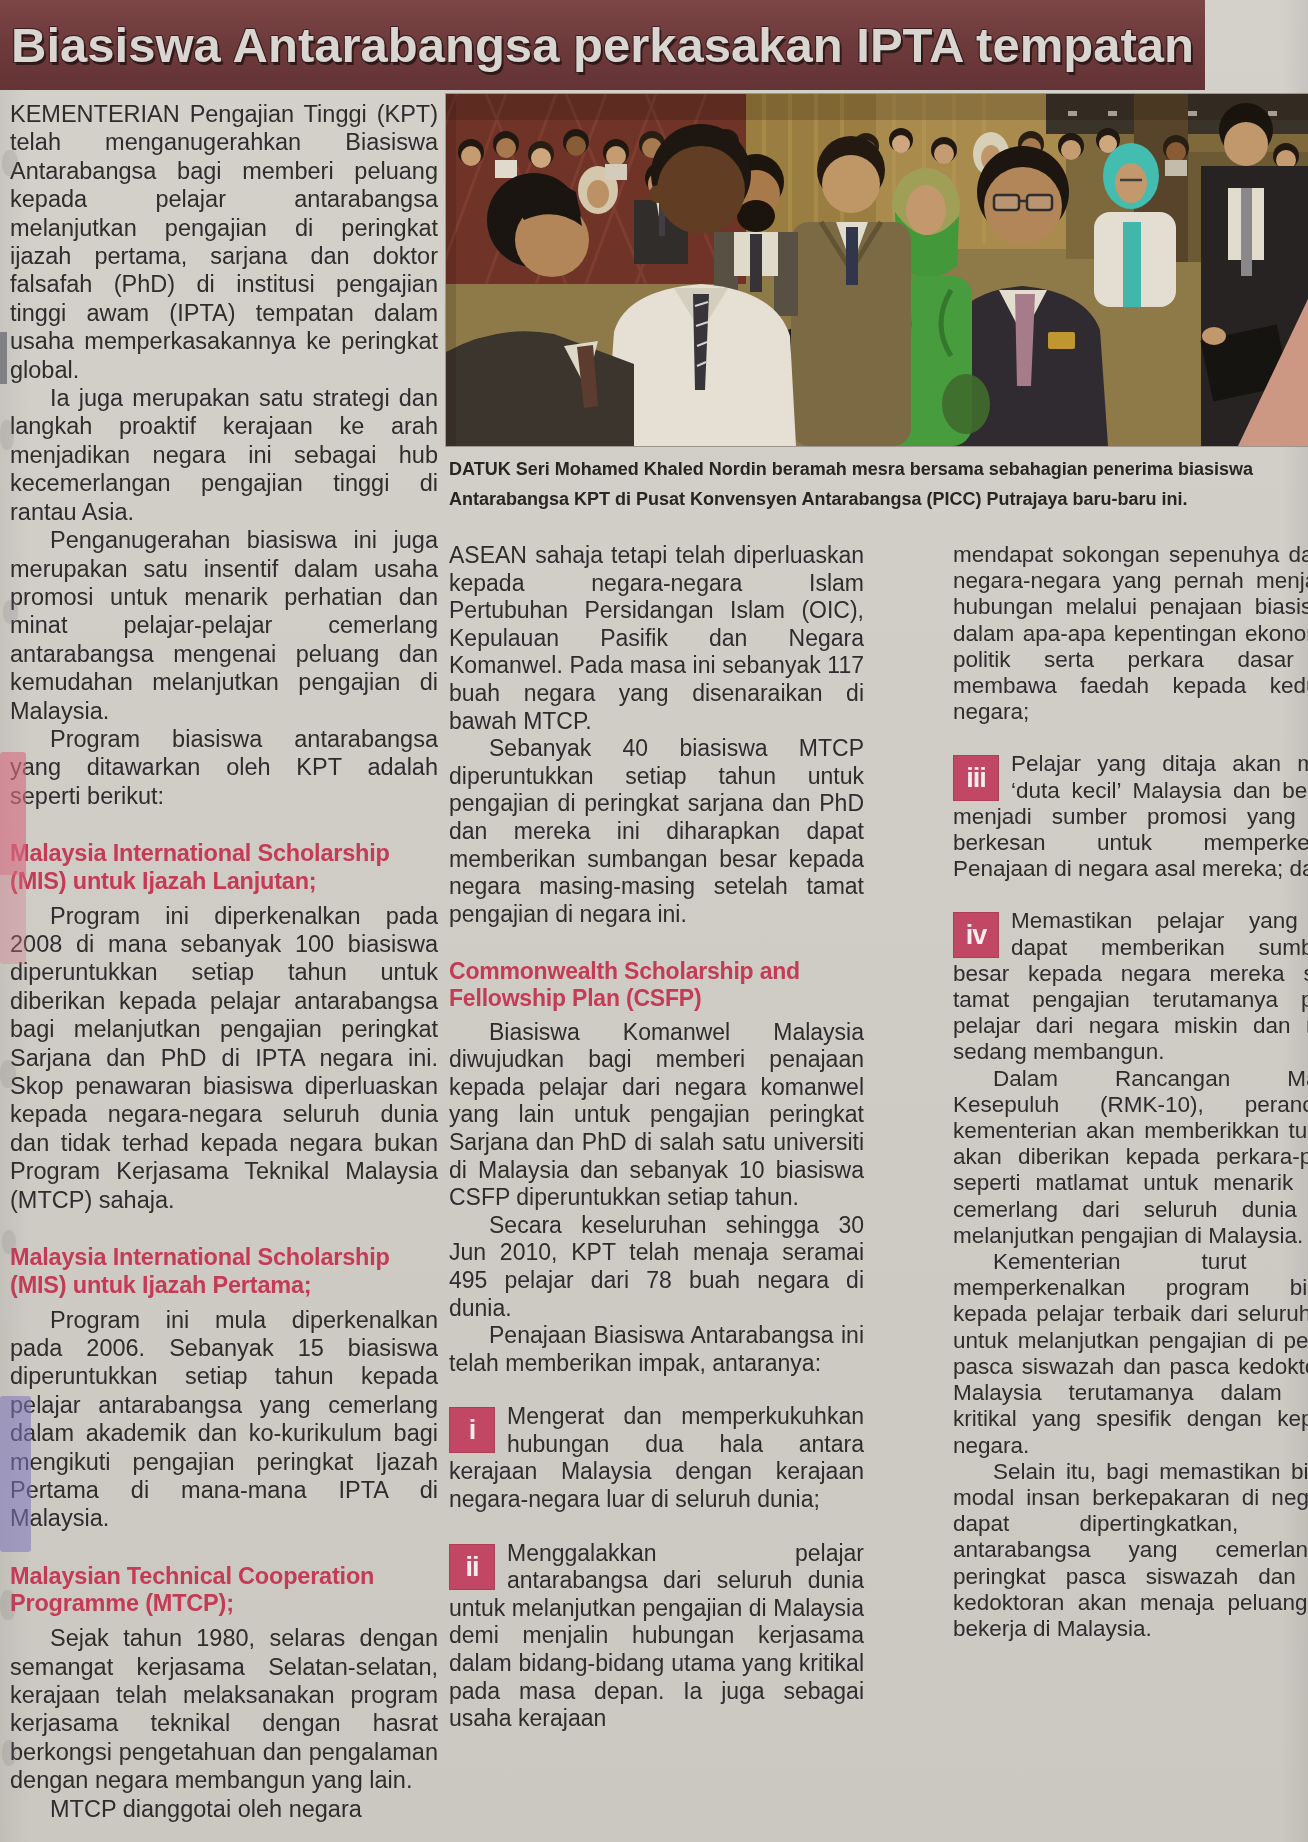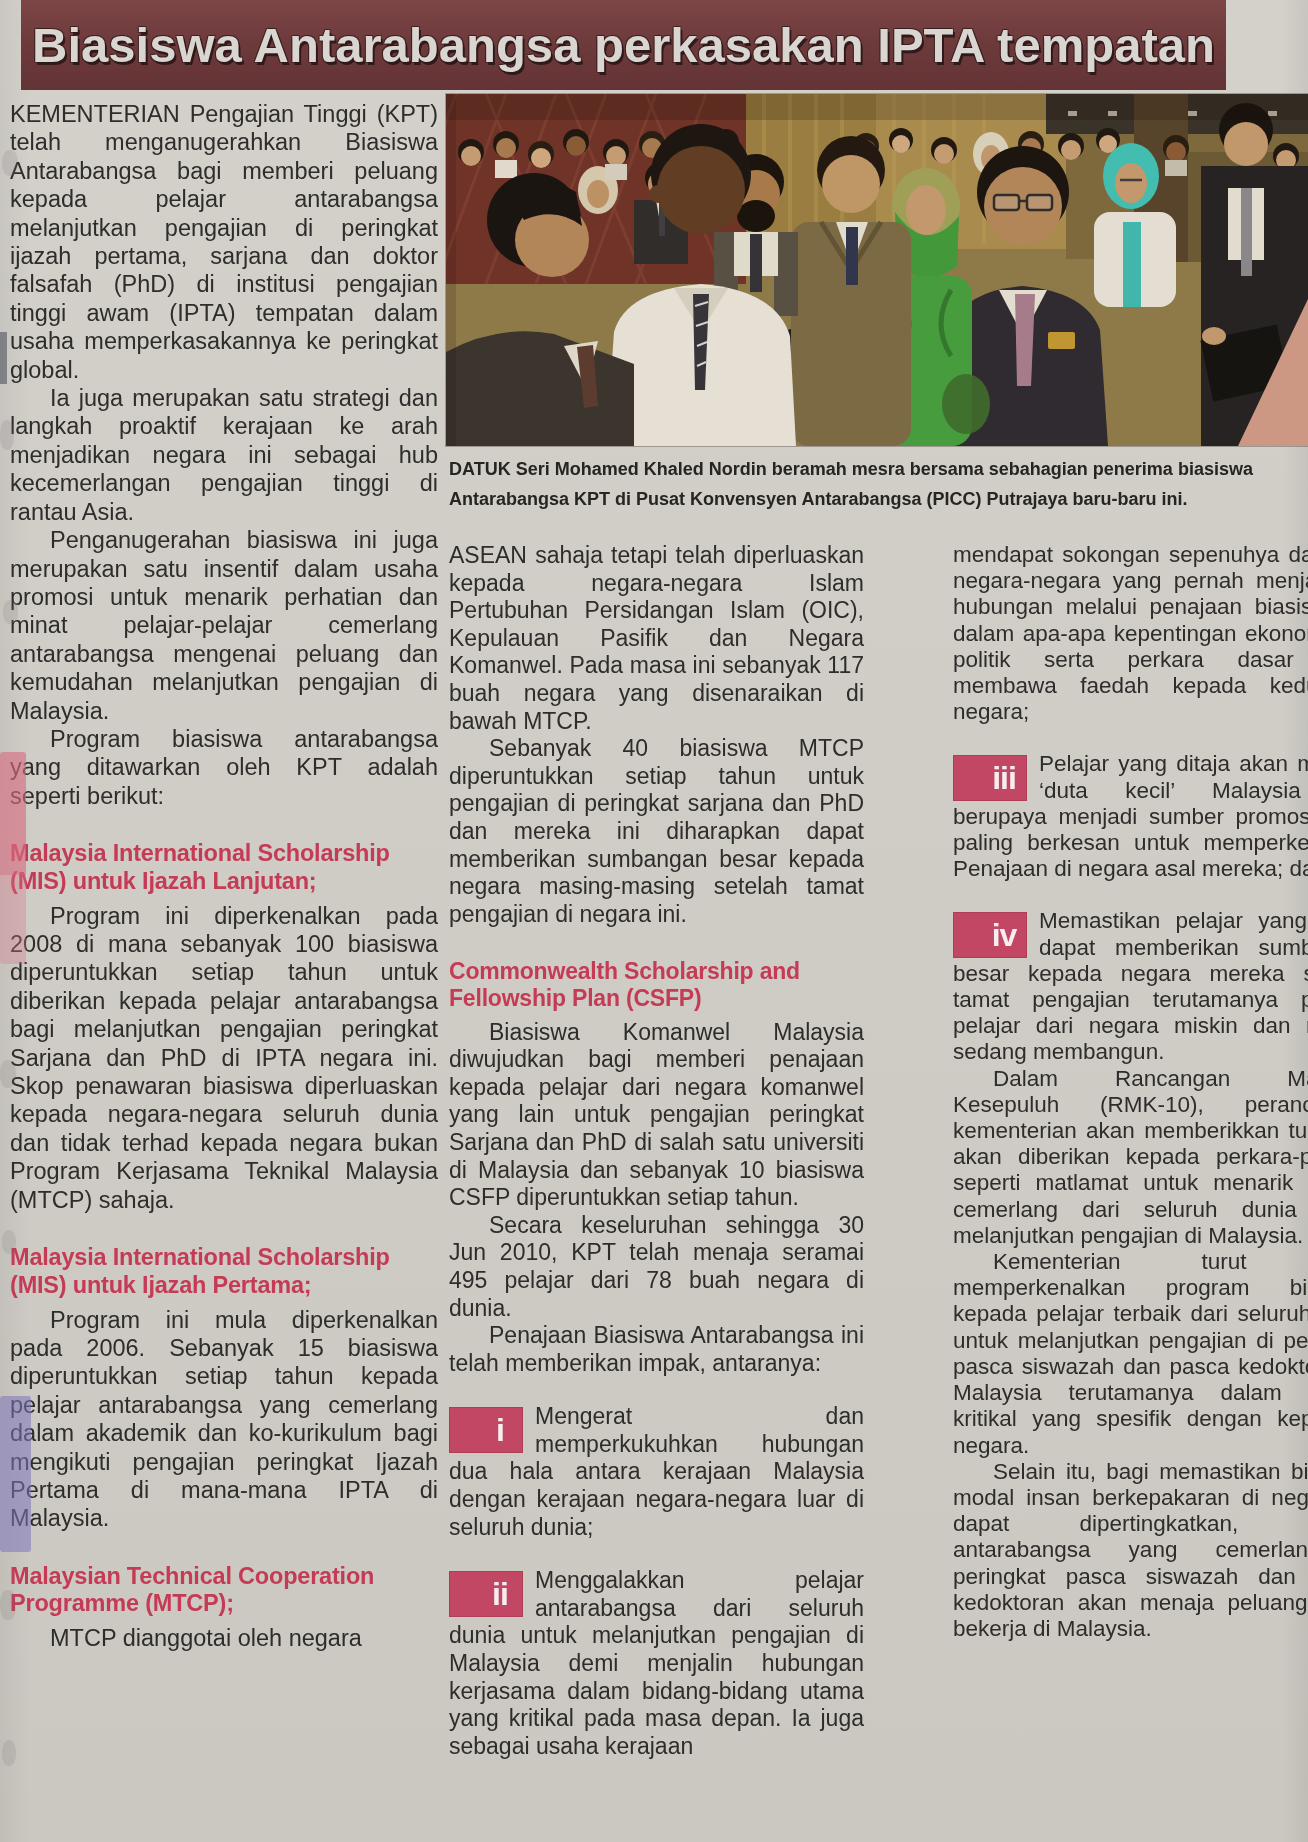--- a/index.html
+++ b/index.html
@@ -10,21 +10,21 @@
       linear-gradient(270deg, rgba(0,0,0,0.06) 0, rgba(0,0,0,0) 26px),
       linear-gradient(180deg,#d4d1cb 0,#d0cdc7 40%,#cbc8c1 100%);
     overflow:hidden;
     font-family:"Liberation Sans","DejaVu Sans",sans-serif;
     color:#2e2d2b;
   }
   
   .masthead{
     position:absolute; left:0; top:0; width:1205px; height:90px;
     background:linear-gradient(180deg,#7d4546 0%,#6e3b3c 45%,#643335 100%);
-    display:flex; align-items:center; justify-content:center;margin-left:21px;
+    display:flex; align-items:center; justify-content:center;
   }
   .masthead h1{
     margin:0; font-size:49px; font-weight:bold; letter-spacing:0;
     color:#d9d6d1;
     text-shadow:2px 3px 0 rgba(43,22,23,0.9), -1px -1px 0 rgba(43,22,23,0.55),
                 1px -1px 0 rgba(43,22,23,0.55), -1px 1px 0 rgba(43,22,23,0.55);
     white-space:nowrap;
   }
   
   .photo{
@@ -45,23 +45,22 @@
   .col p{margin:0; padding:0;}
   .col p.ind{text-indent:40px;}
   .hd{
     color:#c53a55; font-weight:bold; margin:30px 0 6px 0 !important;
     line-height:1.18; text-align:left; letter-spacing:-0.2px;
   }
   .item{margin-top:26px !important;}
   .badge{
     float:left; width:46px; height:46px; margin:4px 12px 2px 0;
     background:#c24764; color:#f6edef; font-weight:bold;
-    font-size:32px; line-height:46px; text-align:center; letter-spacing:-1px;
+    font-size:27px; line-height:46px; text-align:center; letter-spacing:-1px;
     box-shadow:0 0 0 1px rgba(120,30,50,0.25) inset;
-    padding-left:28px;
   }
   
   .mark{position:absolute; pointer-events:none;}
   .mark-pink{left:0; top:752px; width:26px; height:212px;
     background:linear-gradient(180deg, rgba(216,108,128,0.62) 0 58%, rgba(216,118,138,0.34) 58% 100%);
     border-radius:3px;}
   .mark-purple{left:0; top:1396px; width:31px; height:156px;
     background:rgba(126,116,188,0.55); border-radius:3px;}
   .mark-tick{left:0; top:332px; width:7px; height:52px; background:rgba(70,72,84,0.55);}
   .smudge{position:absolute; background:rgba(110,105,112,0.16); border-radius:45%;}
@@ -253,20 +252,21 @@
   <div class="col c1">
     <p>KEMENTERIAN Pengajian Tinggi (KPT) telah menganugerahkan Biasiswa Antarabangsa bagi memberi peluang kepada pelajar antarabangsa melanjutkan pengajian di peringkat ijazah pertama, sarjana dan doktor falsafah (PhD) di institusi pengajian tinggi awam (IPTA) tempatan dalam usaha memperkasakannya ke peringkat global.</p>
     <p class="ind">Ia juga merupakan satu strategi dan langkah proaktif kerajaan ke arah menjadikan negara ini sebagai hub kecemerlangan pengajian tinggi di rantau Asia.</p>
     <p class="ind">Penganugerahan biasiswa ini juga merupakan satu insentif dalam usaha promosi untuk menarik perhatian dan minat pelajar-pelajar cemerlang antarabangsa mengenai peluang dan kemudahan melanjutkan pengajian di Malaysia.</p>
     <p class="ind">Program biasiswa antarabangsa yang ditawarkan oleh KPT adalah seperti berikut:</p>
     <p class="hd">Malaysia International Scholarship (MIS) untuk Ijazah Lanjutan;</p>
     <p class="ind">Program ini diperkenalkan pada 2008 di mana sebanyak 100 biasiswa diperuntukkan setiap tahun untuk diberikan kepada pelajar antarabangsa bagi melanjutkan pengajian peringkat Sarjana dan PhD di IPTA negara ini. Skop penawaran biasiswa diperluaskan kepada negara-negara seluruh dunia dan tidak terhad kepada negara bukan Program Kerjasama Teknikal Malaysia (MTCP) sahaja.</p>
     <p class="hd">Malaysia International Scholarship (MIS) untuk Ijazah Pertama;</p>
     <p class="ind">Program ini mula diperkenalkan pada 2006. Sebanyak 15 biasiswa diperuntukkan setiap tahun kepada pelajar antarabangsa yang cemerlang dalam akademik dan ko-kurikulum bagi mengikuti pengajian peringkat Ijazah Pertama di mana-mana IPTA di Malaysia.</p>
     <p class="hd">Malaysian Technical Cooperation Programme (MTCP);</p>
+    <p class="ind">Sejak tahun 1980, selaras dengan semangat kerjasama Selatan-selatan, kerajaan telah melaksanakan program kerjasama teknikal dengan hasrat berkongsi pengetahuan dan pengalaman dengan negara membangun yang lain.</p>
     <p class="ind">MTCP dianggotai oleh negara</p>
   </div>
 
   <div class="col c2">
     <p>ASEAN sahaja tetapi telah diperluaskan kepada negara-negara Islam Pertubuhan Persidangan Islam (OIC), Kepulauan Pasifik dan Negara Komanwel. Pada masa ini sebanyak 117 buah negara yang disenaraikan di bawah MTCP.</p>
     <p class="ind">Sebanyak 40 biasiswa MTCP diperuntukkan setiap tahun untuk pengajian di peringkat sarjana dan PhD dan mereka ini diharapkan dapat memberikan sumbangan besar kepada negara masing-masing setelah tamat pengajian di negara ini.</p>
     <p class="hd">Commonwealth Scholarship and Fellowship Plan (CSFP)</p>
     <p class="ind">Biasiswa Komanwel Malaysia diwujudkan bagi memberi penajaan kepada pelajar dari negara komanwel yang lain untuk pengajian peringkat Sarjana dan PhD di salah satu universiti di Malaysia dan sebanyak 10 biasiswa CSFP diperuntukkan setiap tahun.</p>
     <p class="ind">Secara keseluruhan sehingga 30 Jun 2010, KPT telah menaja seramai 495 pelajar dari 78 buah negara di dunia.</p>
     <p class="ind">Penajaan Biasiswa Antarabangsa ini telah memberikan impak, antaranya:</p>

